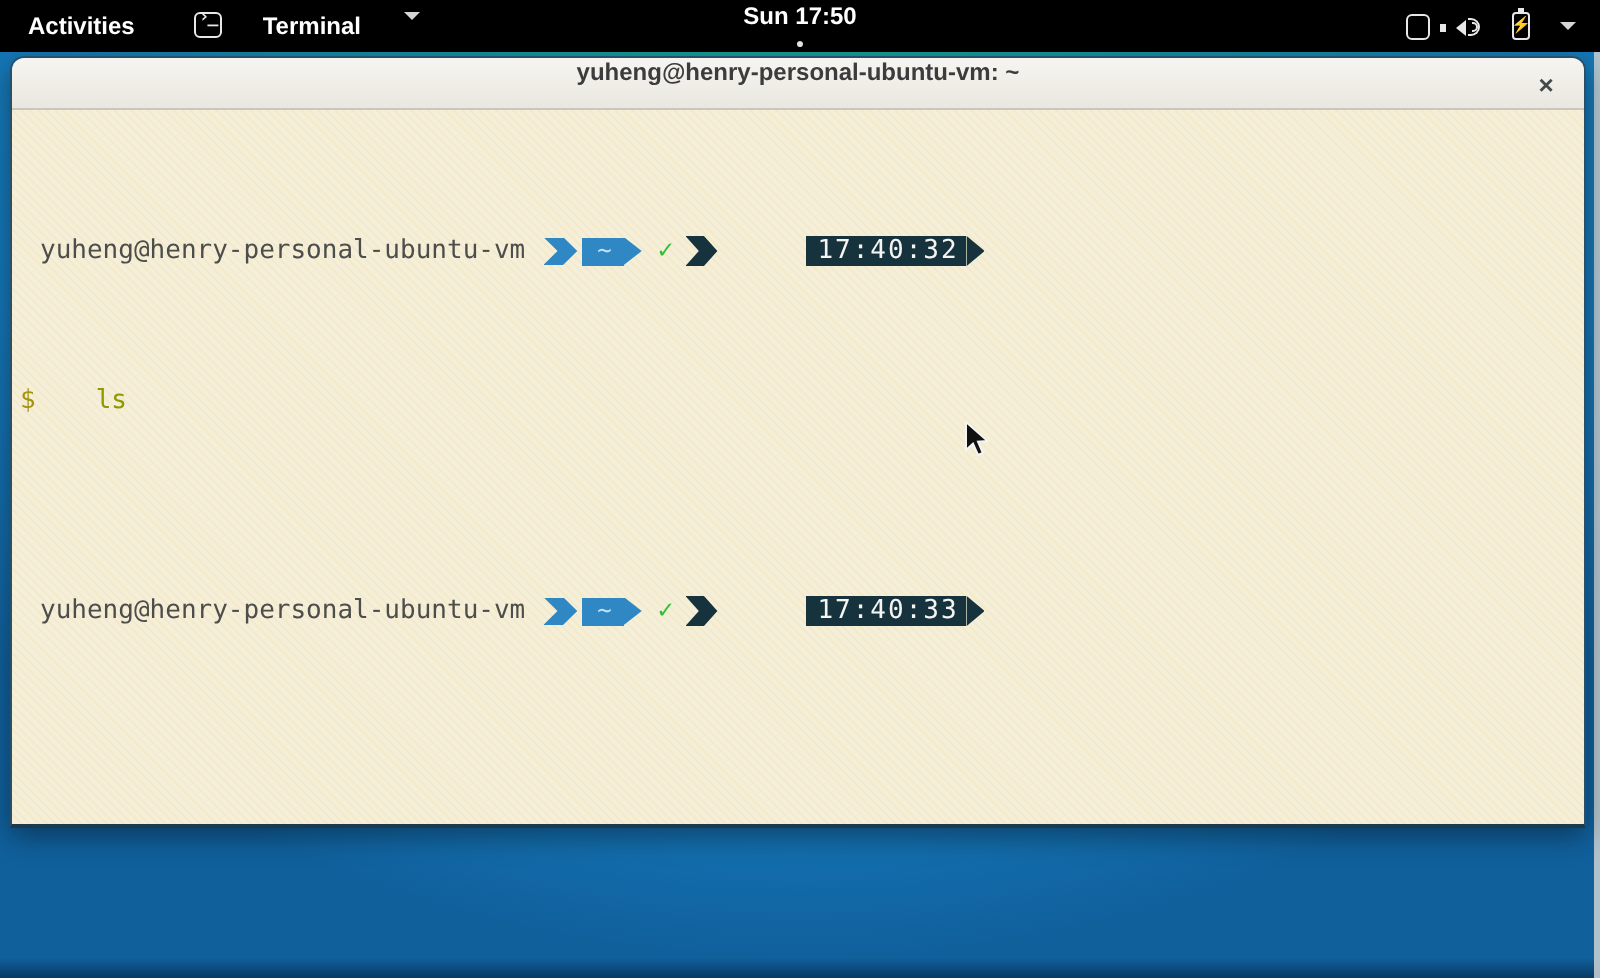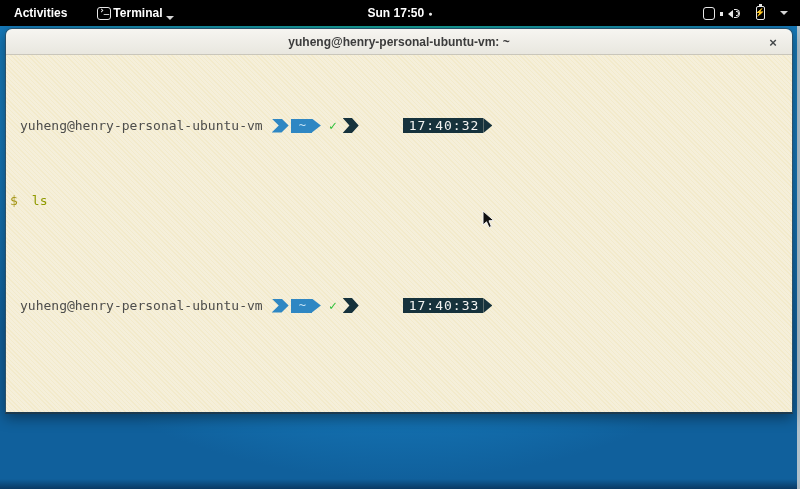--- a/index.html
+++ b/index.html
@@ -21,38 +21,38 @@
     background:#cdd2d4; opacity:.85;
   }
 
   
   .topbar {
     position:absolute; left:0; top:0; width:800px; height:26px;
     background:#000; color:#fff; display:flex; align-items:center;
     font-size:12px; font-weight:700;
   }
   .activities { margin-left:10px; padding:2px 4px; cursor:pointer; }
-  .app-menu { display:flex; align-items:flex-end; gap:2px; margin-left:26px; cursor:pointer; }
+  .app-menu { display:flex; align-items:flex-start; gap:20px; margin-left:26px; cursor:pointer; }
   .term-icon {
     width:14px; height:13px; border:1px solid #e8e8e8; border-radius:3px;
     position:relative; background:#000;
   }
   .term-icon::before {
     content:"›_"; position:absolute; left:1px; top:-3px; font-size:9px; color:#e8e8e8;
     font-family:"DejaVu Sans Mono", monospace; letter-spacing:-1px;
   }
   .caret-down {
     width:0; height:0; border-left:4px solid transparent; border-right:4px solid transparent;
     border-top:4px solid #d5d5d5; display:inline-block; margin-left:2px;
   }
   .clock-area {
     position:absolute; left:0; right:0; top:0; height:26px;
     display:flex; align-items:center; justify-content:center; gap:4px; pointer-events:none;
   }
-  .clock-area .inner { pointer-events:auto; display:flex; align-items:center; gap:4px; cursor:pointer; }
+  .clock-area .inner { pointer-events:auto; display:flex; align-items:center; gap:4px; cursor:pointer;flex-direction:column; }
   .notif-dot { font-size:7px; color:#e8e8e8; line-height:1; }
   .status-icons { position:absolute; right:12px; top:0; height:26px; display:flex; align-items:center; gap:13px; cursor:pointer; }
   .screen-icon { width:12px; height:13px; border:1.5px solid #e8e8e8; border-radius:3px; }
   .volume-icon { width:15px; height:13px; position:relative; }
   .volume-icon .spk {
     position:absolute; left:0; top:3px; width:0; height:0;
     border-top:4px solid transparent; border-bottom:4px solid transparent; border-right:5px solid #e8e8e8;
   }
   .volume-icon .spk::before { content:""; position:absolute; left:-8px; top:-2px; width:3px; height:4px; background:#e8e8e8; }
   .volume-icon .wave1 { position:absolute; left:6px; top:2px; width:6px; height:9px; border:1.5px solid #e8e8e8; border-left:none; border-radius:0 6px 6px 0; }
@@ -66,21 +66,21 @@
     position:absolute; left:5px; top:28px; width:788px; height:386px;
     border:1px solid #29506b; border-bottom:2px solid #1c3a4f;
     border-radius:7px 7px 0 0;
     box-shadow:0 4px 14px rgba(0,0,0,.4);
     display:flex; flex-direction:column; overflow:hidden;
   }
   .titlebar {
     height:26px; flex:0 0 26px;
     background:linear-gradient(to bottom, #f6f5f1, #e9e7df);
     border-bottom:1px solid #c9c6bb;
-    display:flex; align-items:center; justify-content:center; position:relative;
+    display:flex; justify-content:center; position:relative;
     font-size:12px; font-weight:700; color:#3c3c3c;
   }
   .close-btn {
     position:absolute; right:10px; top:4px; width:18px; height:18px;
     display:flex; align-items:center; justify-content:center;
     font-size:13px; font-weight:700; color:#44484a; cursor:pointer; border-radius:3px;
   }
   .term-body {
     flex:1; background:#f5efda; position:relative;
     background-image:repeating-linear-gradient(45deg, rgba(222,190,70,.10) 0 1px, transparent 1px 3px);
@@ -106,21 +106,21 @@
     clip-path:polygon(0 0, 58% 0, 100% 50%, 58% 100%, 0 100%, 42% 50%);
   }
   .pl-seg-dark {
     background:#16323c; color:#f4f4f2; height:15px; display:flex; align-items:center;
     padding:0 4px 0 6px; letter-spacing:1px;margin-left:42px;
   }
   .pl-tip-dark { width:9px; height:15px; background:#16323c; clip-path:polygon(0 0, 100% 50%, 0 100%); }
 
   .cmd-line { padding-left:4px; }
   .dollar { color:#a39413; }
-  .cmd { color:#8f9a00; margin-left:14px; }
+  .cmd { color:#8f9a00; margin-left:30px; }
   .listing-line { padding-left:2px; color:#2d9aa6; }
 
   
   .mouse { position:absolute; left:482px; top:210px; width:14px; height:20px; pointer-events:none; z-index:50; }
 </style>
 </head>
 <body>
 
 <div class="screen">
 

